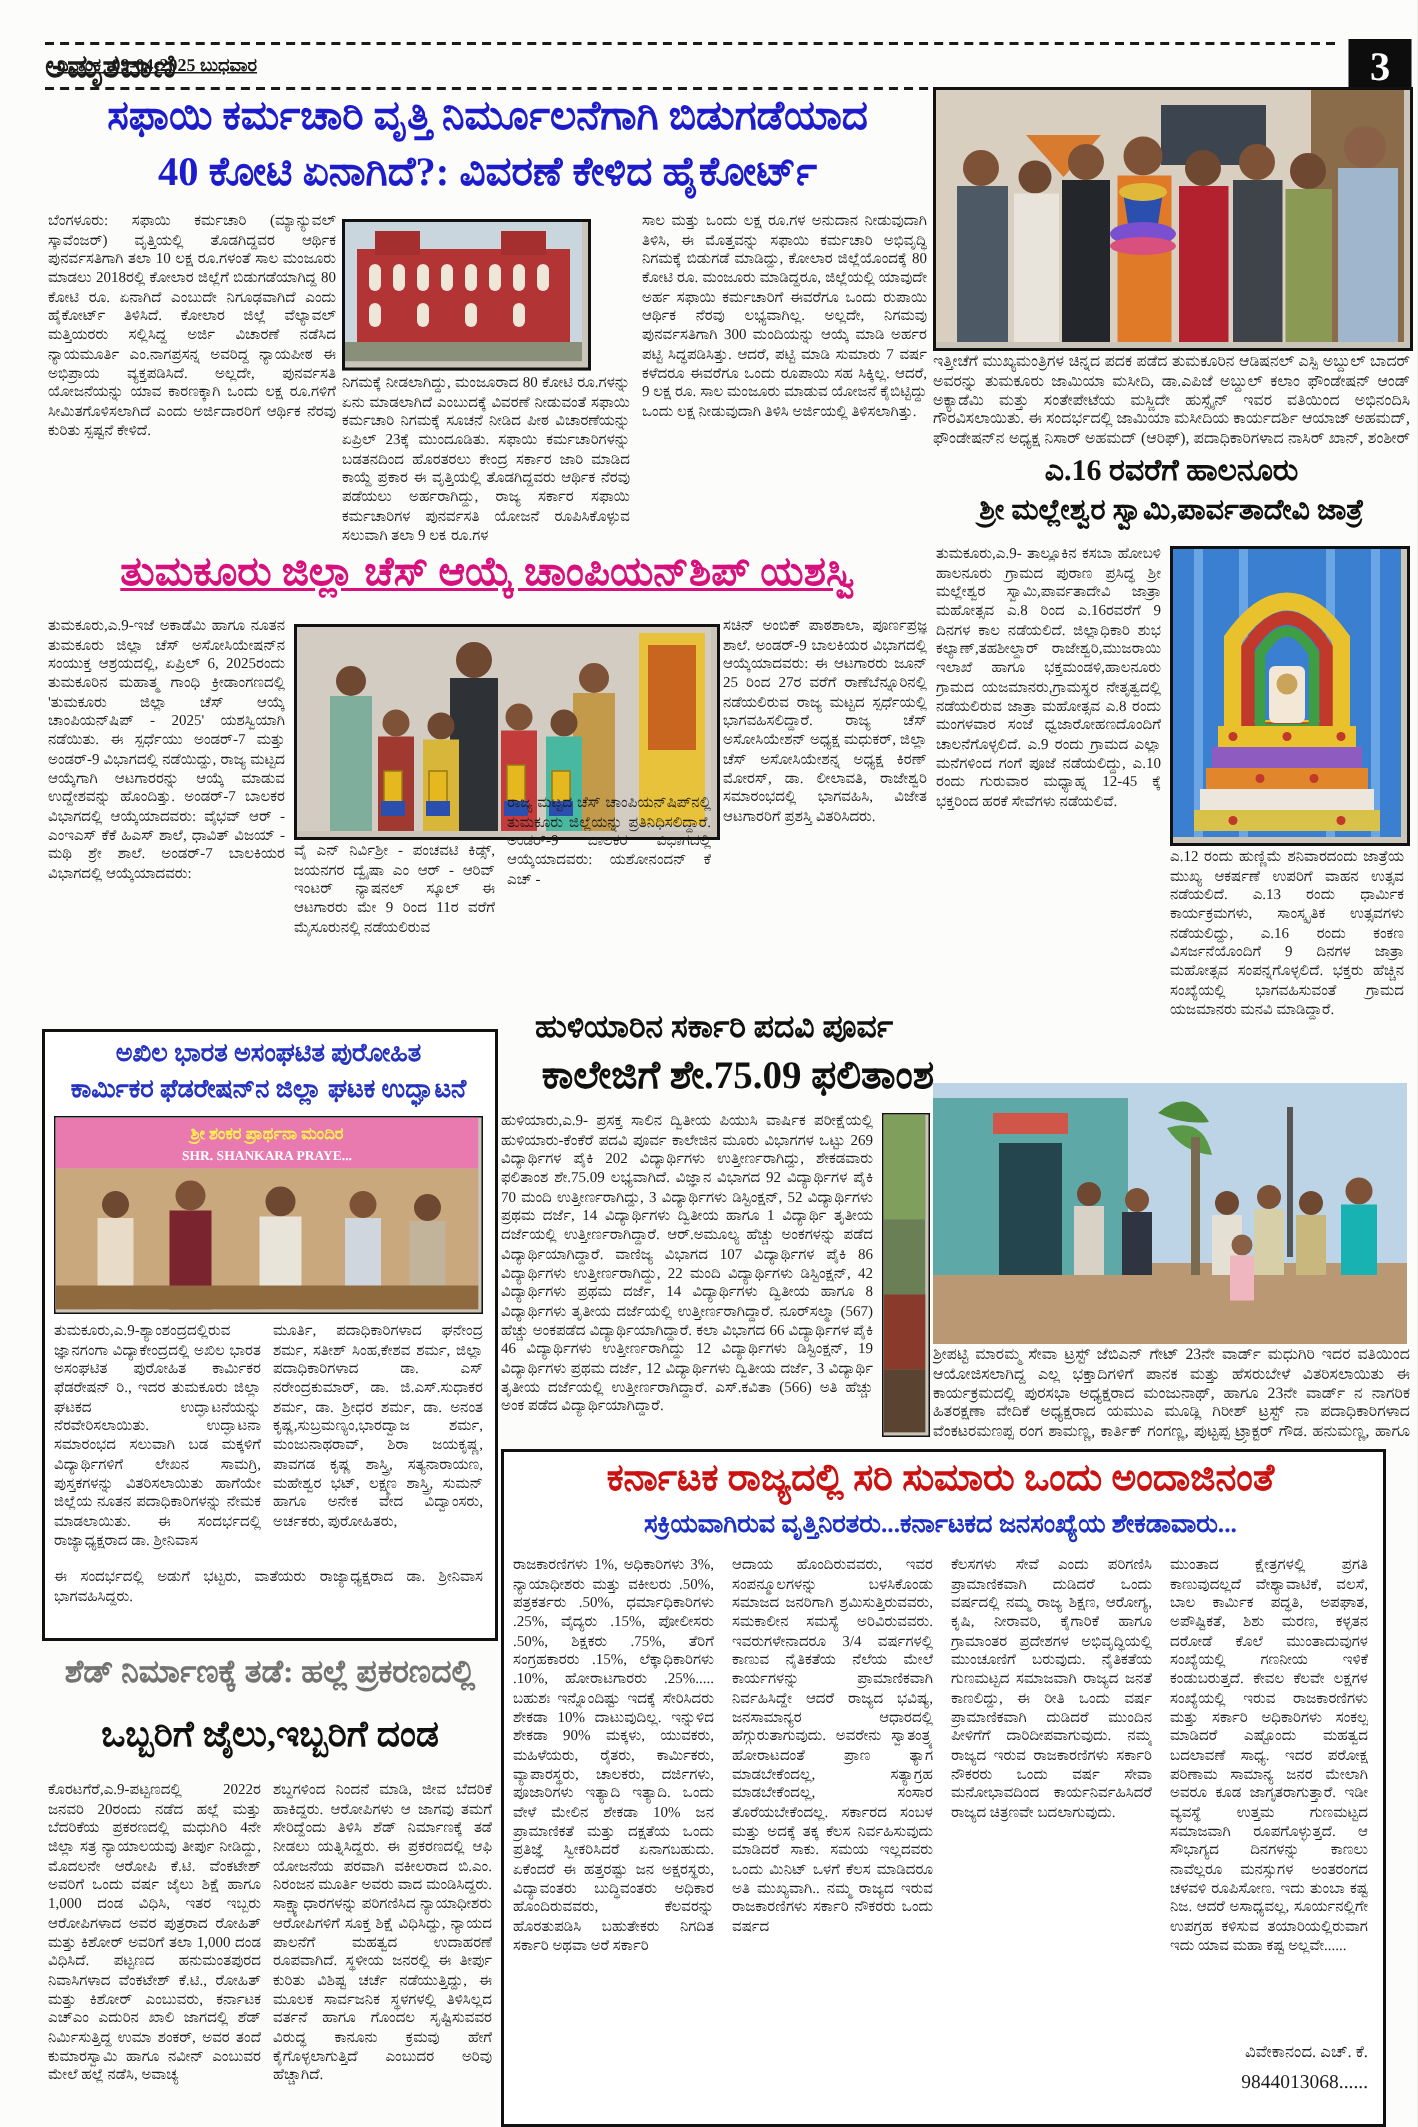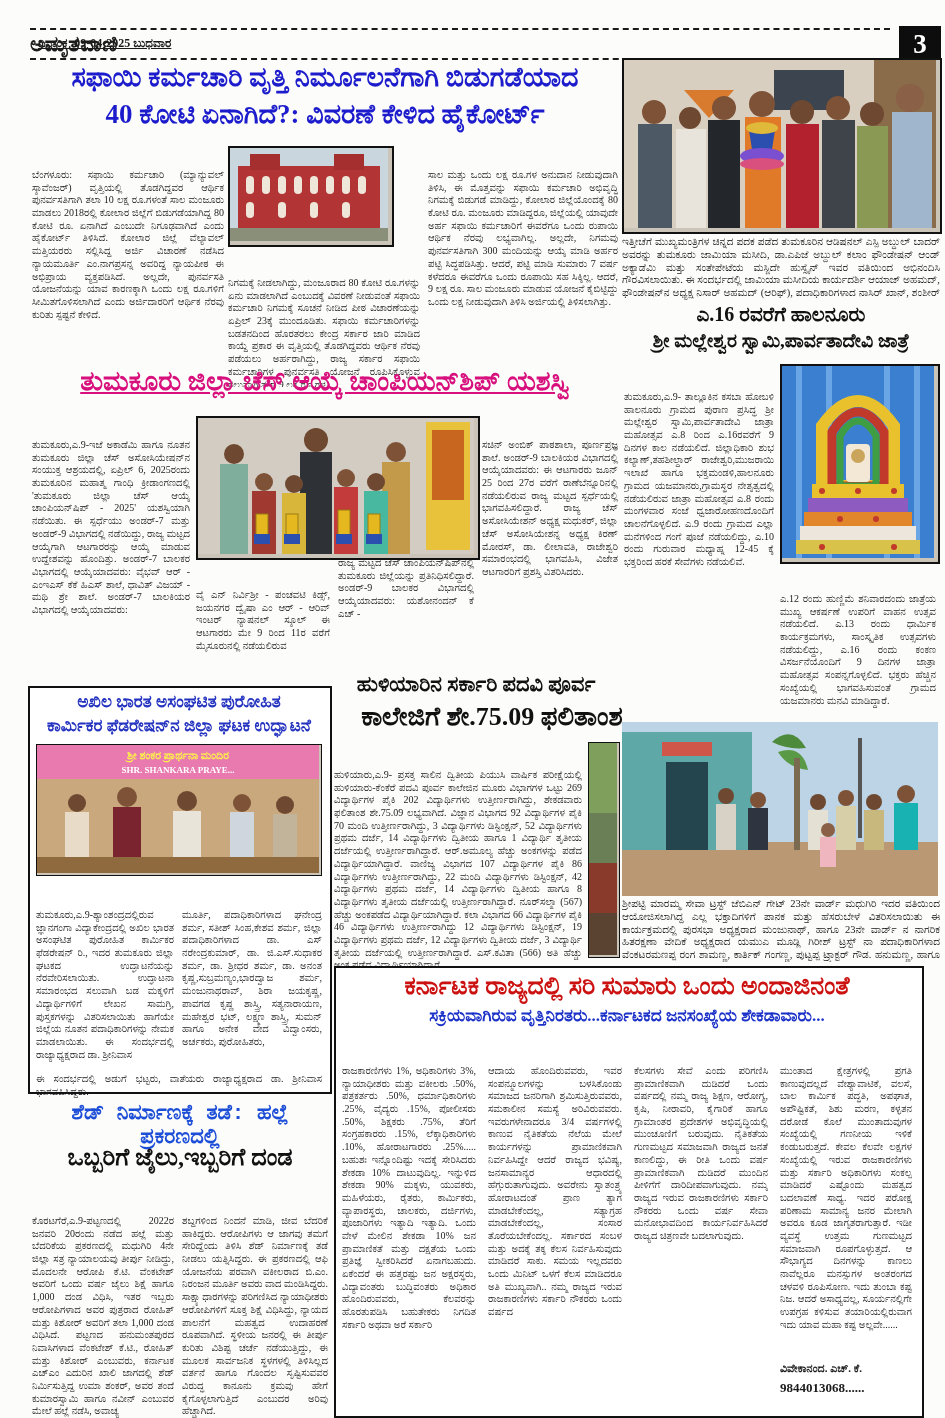--- a/index.html
+++ b/index.html
@@ -7,26 +7,26 @@
         font-family:"Liberation Serif",serif;color:#1b1b1b;overflow:hidden;}
   
   .hdr{position:absolute;left:30px;top:28px;width:860px;height:28px;
        border-top:2px dashed #1a1a1a;border-bottom:2px dashed #1a1a1a;}
   .hdr-date{position:absolute;left:8px;top:6px;font-size:12px;font-weight:bold;text-decoration:underline;}
   .hdr-title{position:absolute;left:0;right:0;top:2px;text-align:left;font-size:21px;font-weight:bold;letter-spacing:1px;}
   .pagebox{position:absolute;left:899px;top:26px;width:42px;height:36px;background:#0d0d0d;
            color:#fff;font-size:27px;font-weight:bold;text-align:center;line-height:36px;}
   
   .hl{position:absolute;text-align:center;font-weight:bold;line-height:1.15;}
-  .col{position:absolute;font-size:10px;line-height:1.27;text-align:justify;overflow:hidden;margin-top:27px;}
+  .col{position:absolute;font-size:10px;line-height:1.27;text-align:justify;overflow:hidden;}
   .cap{position:absolute;font-size:10.5px;line-height:1.22;text-align:justify;font-weight:bold;overflow:hidden;}
   .photo{position:absolute;border:2px solid #111;overflow:hidden;background:#cbc4b8;}
   .photo svg{display:block;}
   .box{position:absolute;border:2px solid #111;}
-  .sig{position:absolute;font-weight:bold;font-size:11px;}
+  .sig{position:absolute;font-weight:normal;font-size:11px;text-align:right;}
 </style>
 </head>
 <body>
 
 <div class="page">
 
   <div class="hdr">
     <div class="hdr-date">ದಿನಾಂಕ :09-04-2025 ಬುಧವಾರ</div>
     <div class="hdr-title">ಅಮೃತವಾಣಿ</div>
   </div>
@@ -242,18 +242,18 @@
   <div class="box" style="left:334px;top:966px;width:586px;height:448px;background:#fff;"></div>
   <div class="hl" style="left:338px;top:972px;width:578px;font-size:25px;color:#cc1111;">ಕರ್ನಾಟಕ ರಾಜ್ಯದಲ್ಲಿ ಸರಿ ಸುಮಾರು ಒಂದು ಅಂದಾಜಿನಂತೆ</div>
   <div class="hl" style="left:338px;top:1006px;width:578px;font-size:17px;color:#1b31c8;">ಸಕ್ರಿಯವಾಗಿರುವ ವೃತ್ತಿನಿರತರು...ಕರ್ನಾಟಕದ ಜನಸಂಖ್ಯೆಯ ಶೇಕಡಾವಾರು...</div>
   <div class="col" style="left:342px;top:1038px;width:134px;height:366px;">ರಾಜಕಾರಣಿಗಳು 1%, ಅಧಿಕಾರಿಗಳು 3%, ನ್ಯಾಯಾಧೀಶರು ಮತ್ತು ವಕೀಲರು .50%, ಪತ್ರಕರ್ತರು .50%, ಧರ್ಮಾಧಿಕಾರಿಗಳು .25%, ವೈದ್ಯರು .15%, ಪೋಲೀಸರು .50%, ಶಿಕ್ಷಕರು .75%, ತೆರಿಗೆ ಸಂಗ್ರಹಕಾರರು .15%, ಲೆಕ್ಕಾಧಿಕಾರಿಗಳು .10%, ಹೋರಾಟಗಾರರು .25%..... ಬಹುಶಃ ಇನ್ನೊಂದಿಷ್ಟು ಇದಕ್ಕೆ ಸೇರಿಸಿದರು ಶೇಕಡಾ 10% ದಾಟುವುದಿಲ್ಲ. ಇನ್ನುಳಿದ ಶೇಕಡಾ 90% ಮಕ್ಕಳು, ಯುವಕರು, ಮಹಿಳೆಯರು, ರೈತರು, ಕಾರ್ಮಿಕರು, ವ್ಯಾಪಾರಸ್ಥರು, ಚಾಲಕರು, ದರ್ಜಿಗಳು, ಪೂಜಾರಿಗಳು ಇತ್ಯಾದಿ ಇತ್ಯಾದಿ. ಒಂದು ವೇಳೆ ಮೇಲಿನ ಶೇಕಡಾ 10% ಜನ ಪ್ರಾಮಾಣಿಕತೆ ಮತ್ತು ದಕ್ಷತೆಯ ಒಂದು ಪ್ರತಿಜ್ಞೆ ಸ್ವೀಕರಿಸಿದರೆ ಏನಾಗಬಹುದು. ಏಕೆಂದರೆ ಈ ಹತ್ತರಷ್ಟು ಜನ ಅಕ್ಷರಸ್ಥರು, ವಿದ್ಯಾವಂತರು ಬುದ್ಧಿವಂತರು ಅಧಿಕಾರ ಹೊಂದಿರುವವರು, ಕೆಲವರನ್ನು ಹೊರತುಪಡಿಸಿ ಬಹುತೇಕರು ನಿಗದಿತ ಸರ್ಕಾರಿ ಅಥವಾ ಅರೆ ಸರ್ಕಾರಿ</div>
   <div class="col" style="left:488px;top:1038px;width:134px;height:366px;">ಆದಾಯ ಹೊಂದಿರುವವರು, ಇವರ ಸಂಪನ್ಮೂಲಗಳನ್ನು ಬಳಸಿಕೊಂಡು ಸಮಾಜದ ಜನರಿಗಾಗಿ ಶ್ರಮಿಸುತ್ತಿರುವವರು, ಸಮಕಾಲೀನ ಸಮಸ್ಯೆ ಅರಿವಿರುವವರು. ಇವರುಗಳೇನಾದರೂ 3/4 ವರ್ಷಗಳಲ್ಲಿ ಕಾಣುವ ನೈತಿಕತೆಯ ನೆಲೆಯ ಮೇಲೆ ಕಾರ್ಯಗಳನ್ನು ಪ್ರಾಮಾಣಿಕವಾಗಿ ನಿರ್ವಹಿಸಿದ್ದೇ ಆದರೆ ರಾಜ್ಯದ ಭವಿಷ್ಯ, ಜನಸಾಮಾನ್ಯರ ಆಧಾರದಲ್ಲಿ ಹೆಗ್ಗುರುತಾಗುವುದು. ಅವರೇನು ಸ್ವಾತಂತ್ರ್ಯ ಹೋರಾಟದಂತೆ ಪ್ರಾಣ ತ್ಯಾಗ ಮಾಡಬೇಕೆಂದಲ್ಲ, ಸತ್ಯಾಗ್ರಹ ಮಾಡಬೇಕೆಂದಲ್ಲ, ಸಂಸಾರ ತೊರೆಯಬೇಕೆಂದಲ್ಲ. ಸರ್ಕಾರದ ಸಂಬಳ ಮತ್ತು ಅದಕ್ಕೆ ತಕ್ಕ ಕೆಲಸ ನಿರ್ವಹಿಸುವುದು ಮಾಡಿದರೆ ಸಾಕು. ಸಮಯ ಇಲ್ಲದವರು ಒಂದು ಮಿನಿಟ್ ಒಳಗೆ ಕೆಲಸ ಮಾಡಿದರೂ ಅತಿ ಮುಖ್ಯವಾಗಿ.. ನಮ್ಮ ರಾಜ್ಯದ ಇರುವ ರಾಜಕಾರಣಿಗಳು ಸರ್ಕಾರಿ ನೌಕರರು ಒಂದು ವರ್ಷದ</div>
   <div class="col" style="left:634px;top:1038px;width:134px;height:366px;">ಕೆಲಸಗಳು ಸೇವೆ ಎಂದು ಪರಿಗಣಿಸಿ ಪ್ರಾಮಾಣಿಕವಾಗಿ ದುಡಿದರೆ ಒಂದು ವರ್ಷದಲ್ಲಿ ನಮ್ಮ ರಾಜ್ಯ ಶಿಕ್ಷಣ, ಆರೋಗ್ಯ, ಕೃಷಿ, ನೀರಾವರಿ, ಕೈಗಾರಿಕೆ ಹಾಗೂ ಗ್ರಾಮಾಂತರ ಪ್ರದೇಶಗಳ ಅಭಿವೃದ್ಧಿಯಲ್ಲಿ ಮುಂಚೂಣಿಗೆ ಬರುವುದು. ನೈತಿಕತೆಯ ಗುಣಮಟ್ಟದ ಸಮಾಜವಾಗಿ ರಾಜ್ಯದ ಜನತೆ ಕಾಣಲಿದ್ದು, ಈ ರೀತಿ ಒಂದು ವರ್ಷ ಪ್ರಾಮಾಣಿಕವಾಗಿ ದುಡಿದರೆ ಮುಂದಿನ ಪೀಳಿಗೆಗೆ ದಾರಿದೀಪವಾಗುವುದು. ನಮ್ಮ ರಾಜ್ಯದ ಇರುವ ರಾಜಕಾರಣಿಗಳು ಸರ್ಕಾರಿ ನೌಕರರು ಒಂದು ವರ್ಷ ಸೇವಾ ಮನೋಭಾವದಿಂದ ಕಾರ್ಯನಿರ್ವಹಿಸಿದರೆ ರಾಜ್ಯದ ಚಿತ್ರಣವೇ ಬದಲಾಗುವುದು.</div>
   <div class="col" style="left:780px;top:1038px;width:132px;height:320px;">ಮುಂತಾದ ಕ್ಷೇತ್ರಗಳಲ್ಲಿ ಪ್ರಗತಿ ಕಾಣುವುದಲ್ಲದೆ ವೇಶ್ಯಾವಾಟಿಕೆ, ವಲಸೆ, ಬಾಲ ಕಾರ್ಮಿಕ ಪದ್ಧತಿ, ಅಪಘಾತ, ಅಪೌಷ್ಟಿಕತೆ, ಶಿಶು ಮರಣ, ಕಳ್ಳತನ ದರೋಡೆ ಕೊಲೆ ಮುಂತಾದುವುಗಳ ಸಂಖ್ಯೆಯಲ್ಲಿ ಗಣನೀಯ ಇಳಿಕೆ ಕಂಡುಬರುತ್ತದೆ. ಕೇವಲ ಕೆಲವೇ ಲಕ್ಷಗಳ ಸಂಖ್ಯೆಯಲ್ಲಿ ಇರುವ ರಾಜಕಾರಣಿಗಳು ಮತ್ತು ಸರ್ಕಾರಿ ಅಧಿಕಾರಿಗಳು ಸಂಕಲ್ಪ ಮಾಡಿದರೆ ಎಷ್ಟೊಂದು ಮಹತ್ವದ ಬದಲಾವಣೆ ಸಾಧ್ಯ. ಇದರ ಪರೋಕ್ಷ ಪರಿಣಾಮ ಸಾಮಾನ್ಯ ಜನರ ಮೇಲಾಗಿ ಅವರೂ ಕೂಡ ಜಾಗೃತರಾಗುತ್ತಾರೆ. ಇಡೀ ವ್ಯವಸ್ಥೆ ಉತ್ತಮ ಗುಣಮಟ್ಟದ ಸಮಾಜವಾಗಿ ರೂಪಗೊಳ್ಳುತ್ತದೆ. ಆ ಸೌಭಾಗ್ಯದ ದಿನಗಳನ್ನು ಕಾಣಲು ನಾವೆಲ್ಲರೂ ಮನಸ್ಸುಗಳ ಅಂತರಂಗದ ಚಳವಳಿ ರೂಪಿಸೋಣ. ಇದು ತುಂಬಾ ಕಷ್ಟ ನಿಜ. ಆದರೆ ಅಸಾಧ್ಯವಲ್ಲ, ಸೂರ್ಯನಲ್ಲಿಗೇ ಉಪಗ್ರಹ ಕಳಿಸುವ ತಯಾರಿಯಲ್ಲಿರುವಾಗ ಇದು ಯಾವ ಮಹಾ ಕಷ್ಟ ಅಲ್ಲವೇ......</div>
   <div class="sig" style="left:780px;top:1362px;width:132px;">ವಿವೇಕಾನಂದ. ಎಚ್. ಕೆ.</div>
   <div class="sig" style="left:780px;top:1380px;width:132px;font-size:13px;">9844013068......</div>
 
-  <div class="hl" style="left:30px;top:1102px;width:300px;font-size:21px;color:#1d4ed8;font-family:Liberation Mono, monospace;">ಶೆಡ್ ನಿರ್ಮಾಣಕ್ಕೆ ತಡೆ: ಹಲ್ಲೆ ಪ್ರಕರಣದಲ್ಲಿ</div>
+  <div class="hl" style="left:30px;top:1102px;width:300px;font-size:21px;color:#737373;">ಶೆಡ್ ನಿರ್ಮಾಣಕ್ಕೆ ತಡೆ: ಹಲ್ಲೆ ಪ್ರಕರಣದಲ್ಲಿ</div>
   <div class="hl" style="left:30px;top:1144px;width:300px;font-size:24px;color:#111;">ಒಬ್ಬರಿಗೆ ಜೈಲು,ಇಬ್ಬರಿಗೆ ದಂಡ</div>
   <div class="col" style="left:32px;top:1188px;width:142px;height:226px;">ಕೊರಟಗೆರೆ,ಎ.9-ಪಟ್ಟಣದಲ್ಲಿ 2022ರ ಜನವರಿ 20ರಂದು ನಡೆದ ಹಲ್ಲೆ ಮತ್ತು ಬೆದರಿಕೆಯ ಪ್ರಕರಣದಲ್ಲಿ ಮಧುಗಿರಿ 4ನೇ ಜಿಲ್ಲಾ ಸತ್ರ ನ್ಯಾಯಾಲಯವು ತೀರ್ಪು ನೀಡಿದ್ದು, ಮೊದಲನೇ ಆರೋಪಿ ಕೆ.ಟಿ. ವೆಂಕಟೇಶ್ ಅವರಿಗೆ ಒಂದು ವರ್ಷ ಜೈಲು ಶಿಕ್ಷೆ ಹಾಗೂ 1,000 ದಂಡ ವಿಧಿಸಿ, ಇತರ ಇಬ್ಬರು ಆರೋಪಿಗಳಾದ ಅವರ ಪುತ್ರರಾದ ರೋಹಿತ್ ಮತ್ತು ಕಿಶೋರ್ ಅವರಿಗೆ ತಲಾ 1,000 ದಂಡ ವಿಧಿಸಿದೆ. ಪಟ್ಟಣದ ಹನುಮಂತಪುರದ ನಿವಾಸಿಗಳಾದ ವೆಂಕಟೇಶ್ ಕೆ.ಟಿ., ರೋಹಿತ್ ಮತ್ತು ಕಿಶೋರ್ ಎಂಬುವರು, ಕರ್ನಾಟಕ ಎಚ್ಎಂ ಎದುರಿನ ಖಾಲಿ ಜಾಗದಲ್ಲಿ ಶೆಡ್ ನಿರ್ಮಿಸುತ್ತಿದ್ದ ಉಮಾ ಶಂಕರ್, ಅವರ ತಂದೆ ಕುಮಾರಸ್ವಾಮಿ ಹಾಗೂ ನವೀನ್ ಎಂಬುವರ ಮೇಲೆ ಹಲ್ಲೆ ನಡೆಸಿ, ಅವಾಚ್ಯ</div>
   <div class="col" style="left:182px;top:1188px;width:146px;height:226px;">ಶಬ್ದಗಳಿಂದ ನಿಂದನೆ ಮಾಡಿ, ಜೀವ ಬೆದರಿಕೆ ಹಾಕಿದ್ದರು. ಆರೋಪಿಗಳು ಆ ಜಾಗವು ತಮಗೆ ಸೇರಿದ್ದೆಂದು ತಿಳಿಸಿ ಶೆಡ್ ನಿರ್ಮಾಣಕ್ಕೆ ತಡೆ ನೀಡಲು ಯತ್ನಿಸಿದ್ದರು. ಈ ಪ್ರಕರಣದಲ್ಲಿ ಆಫಿ ಯೋಜನೆಯ ಪರವಾಗಿ ವಕೀಲರಾದ ಬಿ.ಎಂ. ನಿರಂಜನ ಮೂರ್ತಿ ಅವರು ವಾದ ಮಂಡಿಸಿದ್ದರು. ಸಾಕ್ಷ್ಯಾಧಾರಗಳನ್ನು ಪರಿಗಣಿಸಿದ ನ್ಯಾಯಾಧೀಶರು ಆರೋಪಿಗಳಿಗೆ ಸೂಕ್ತ ಶಿಕ್ಷೆ ವಿಧಿಸಿದ್ದು, ನ್ಯಾಯದ ಪಾಲನೆಗೆ ಮಹತ್ವದ ಉದಾಹರಣೆ ರೂಪವಾಗಿದೆ. ಸ್ಥಳೀಯ ಜನರಲ್ಲಿ ಈ ತೀರ್ಪು ಕುರಿತು ವಿಶಿಷ್ಟ ಚರ್ಚೆ ನಡೆಯುತ್ತಿದ್ದು, ಈ ಮೂಲಕ ಸಾರ್ವಜನಿಕ ಸ್ಥಳಗಳಲ್ಲಿ ತಿಳಿಸಿಲ್ಲದ ವರ್ತನೆ ಹಾಗೂ ಗೊಂದಲ ಸೃಷ್ಟಿಸುವವರ ವಿರುದ್ಧ ಕಾನೂನು ಕ್ರಮವು ಹೇಗೆ ಕೈಗೊಳ್ಳಲಾಗುತ್ತಿದೆ ಎಂಬುದರ ಅರಿವು ಹೆಚ್ಚಾಗಿದೆ.</div>
 
 </div>
 
 </body></html>

